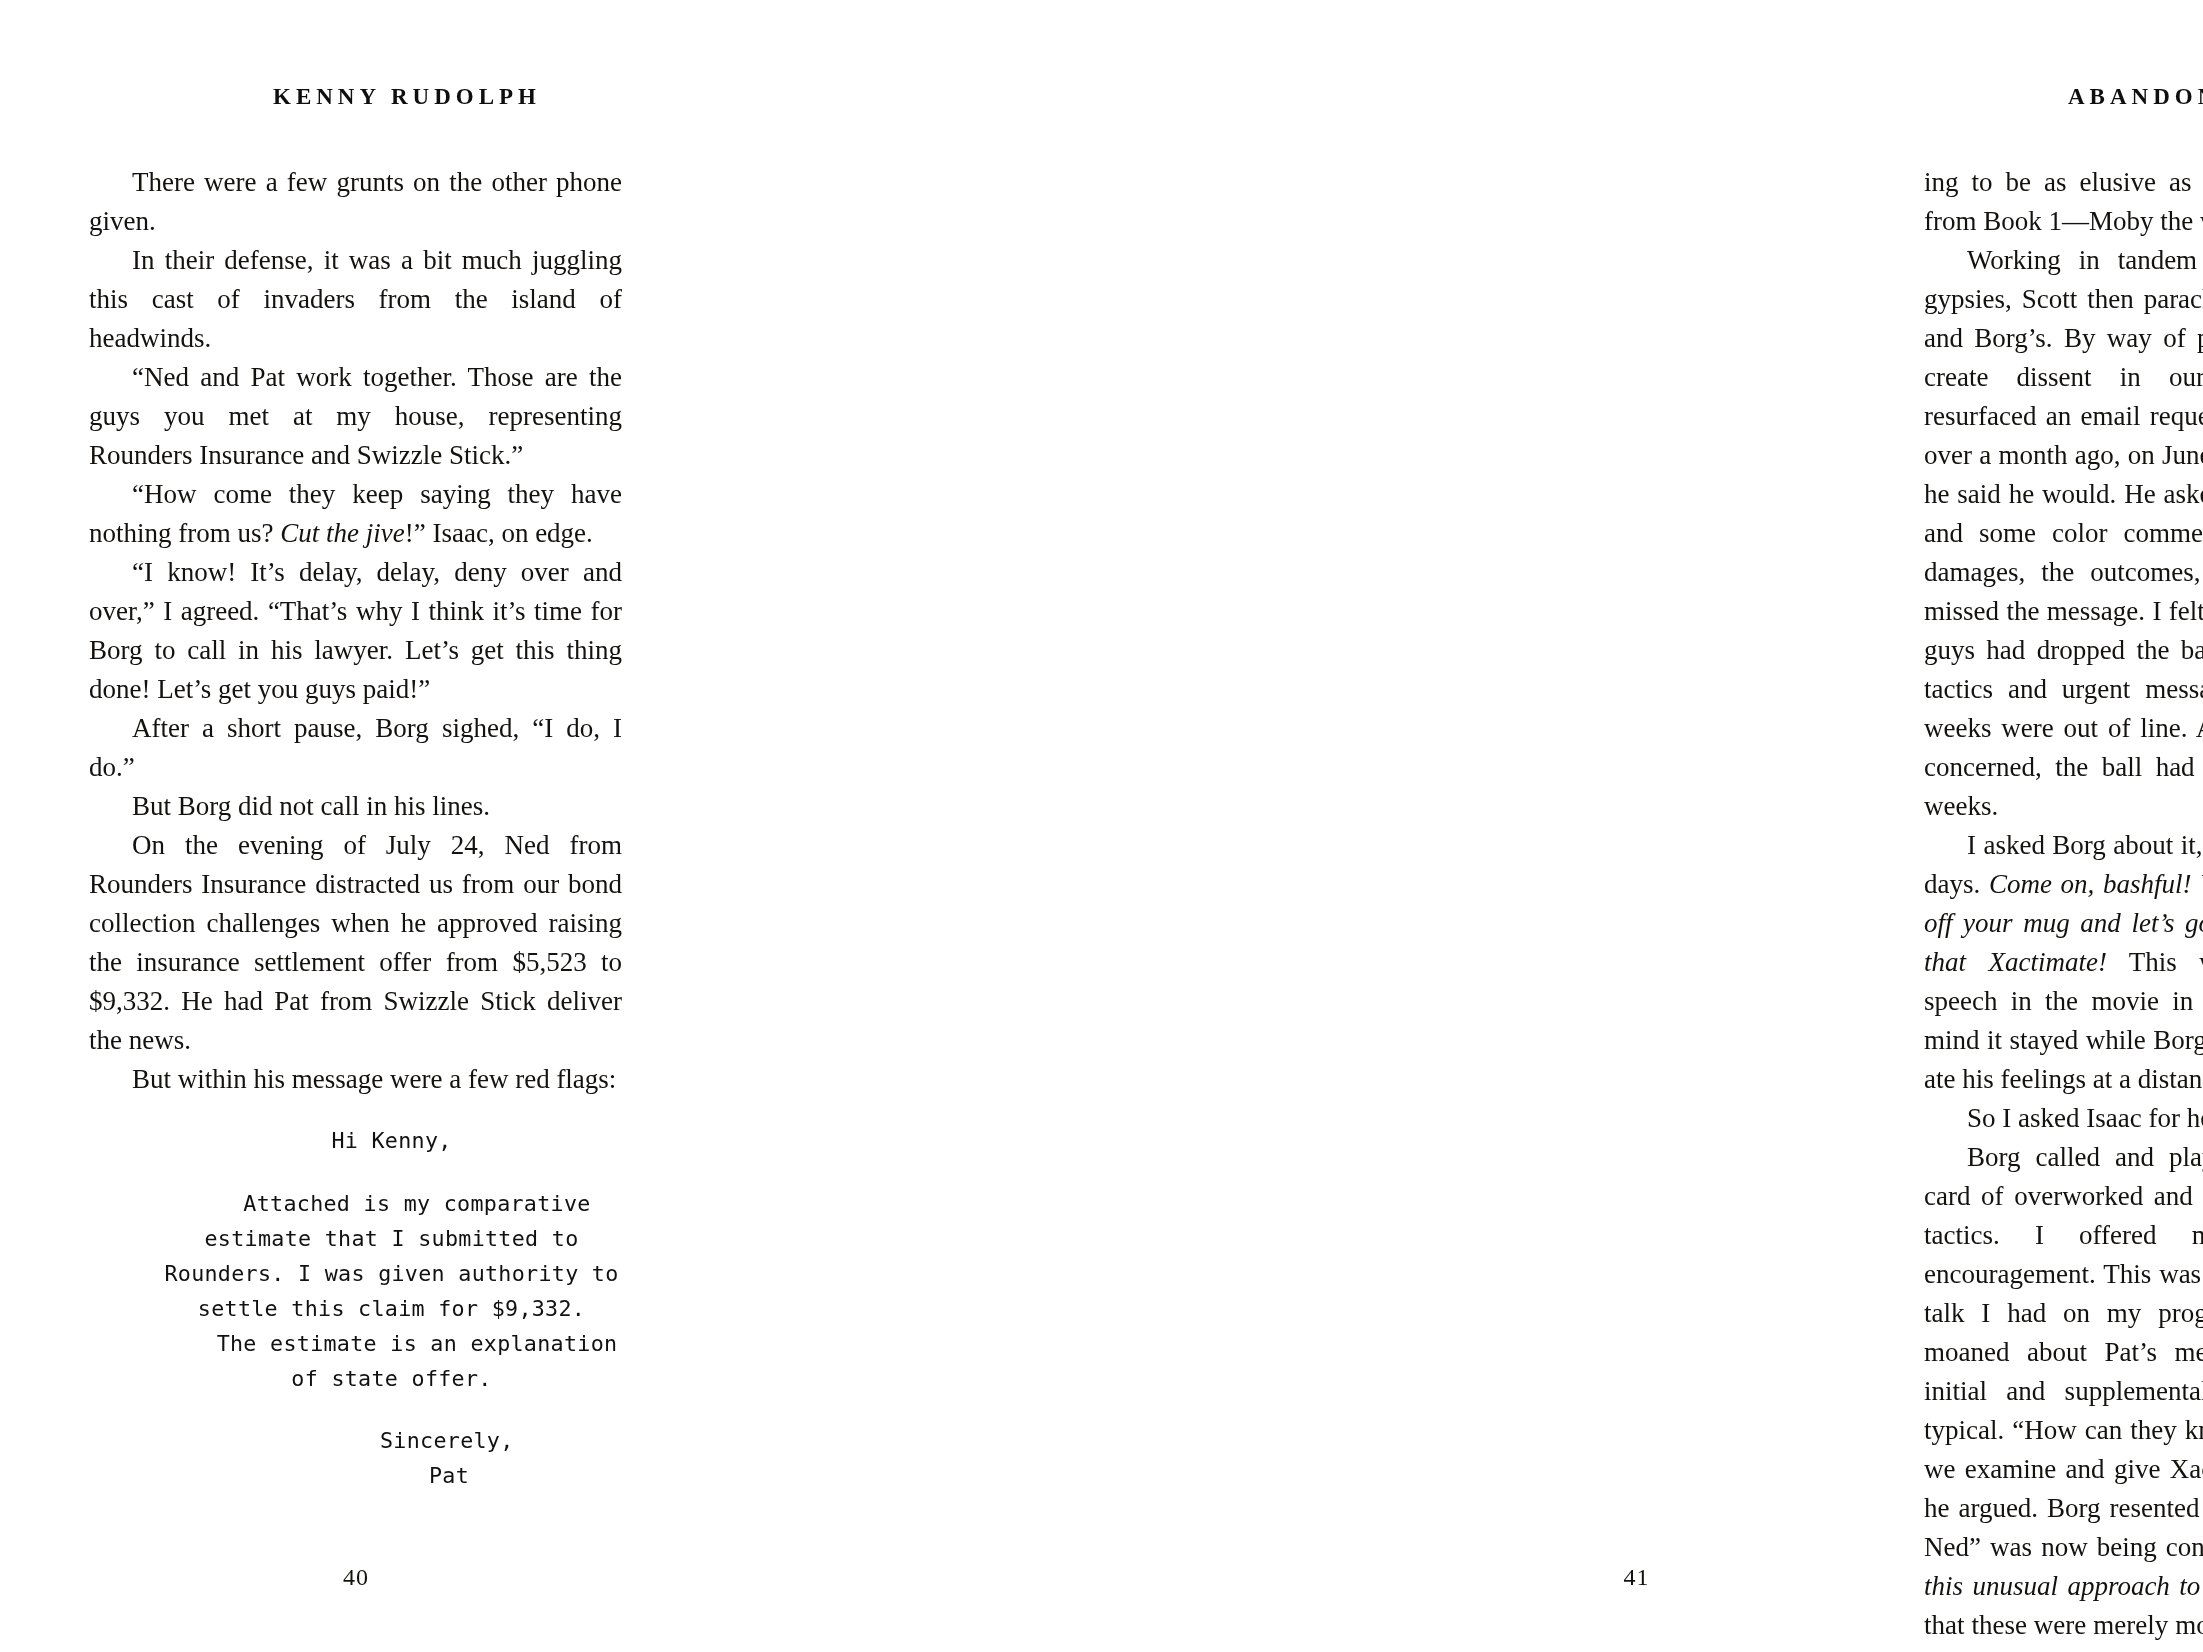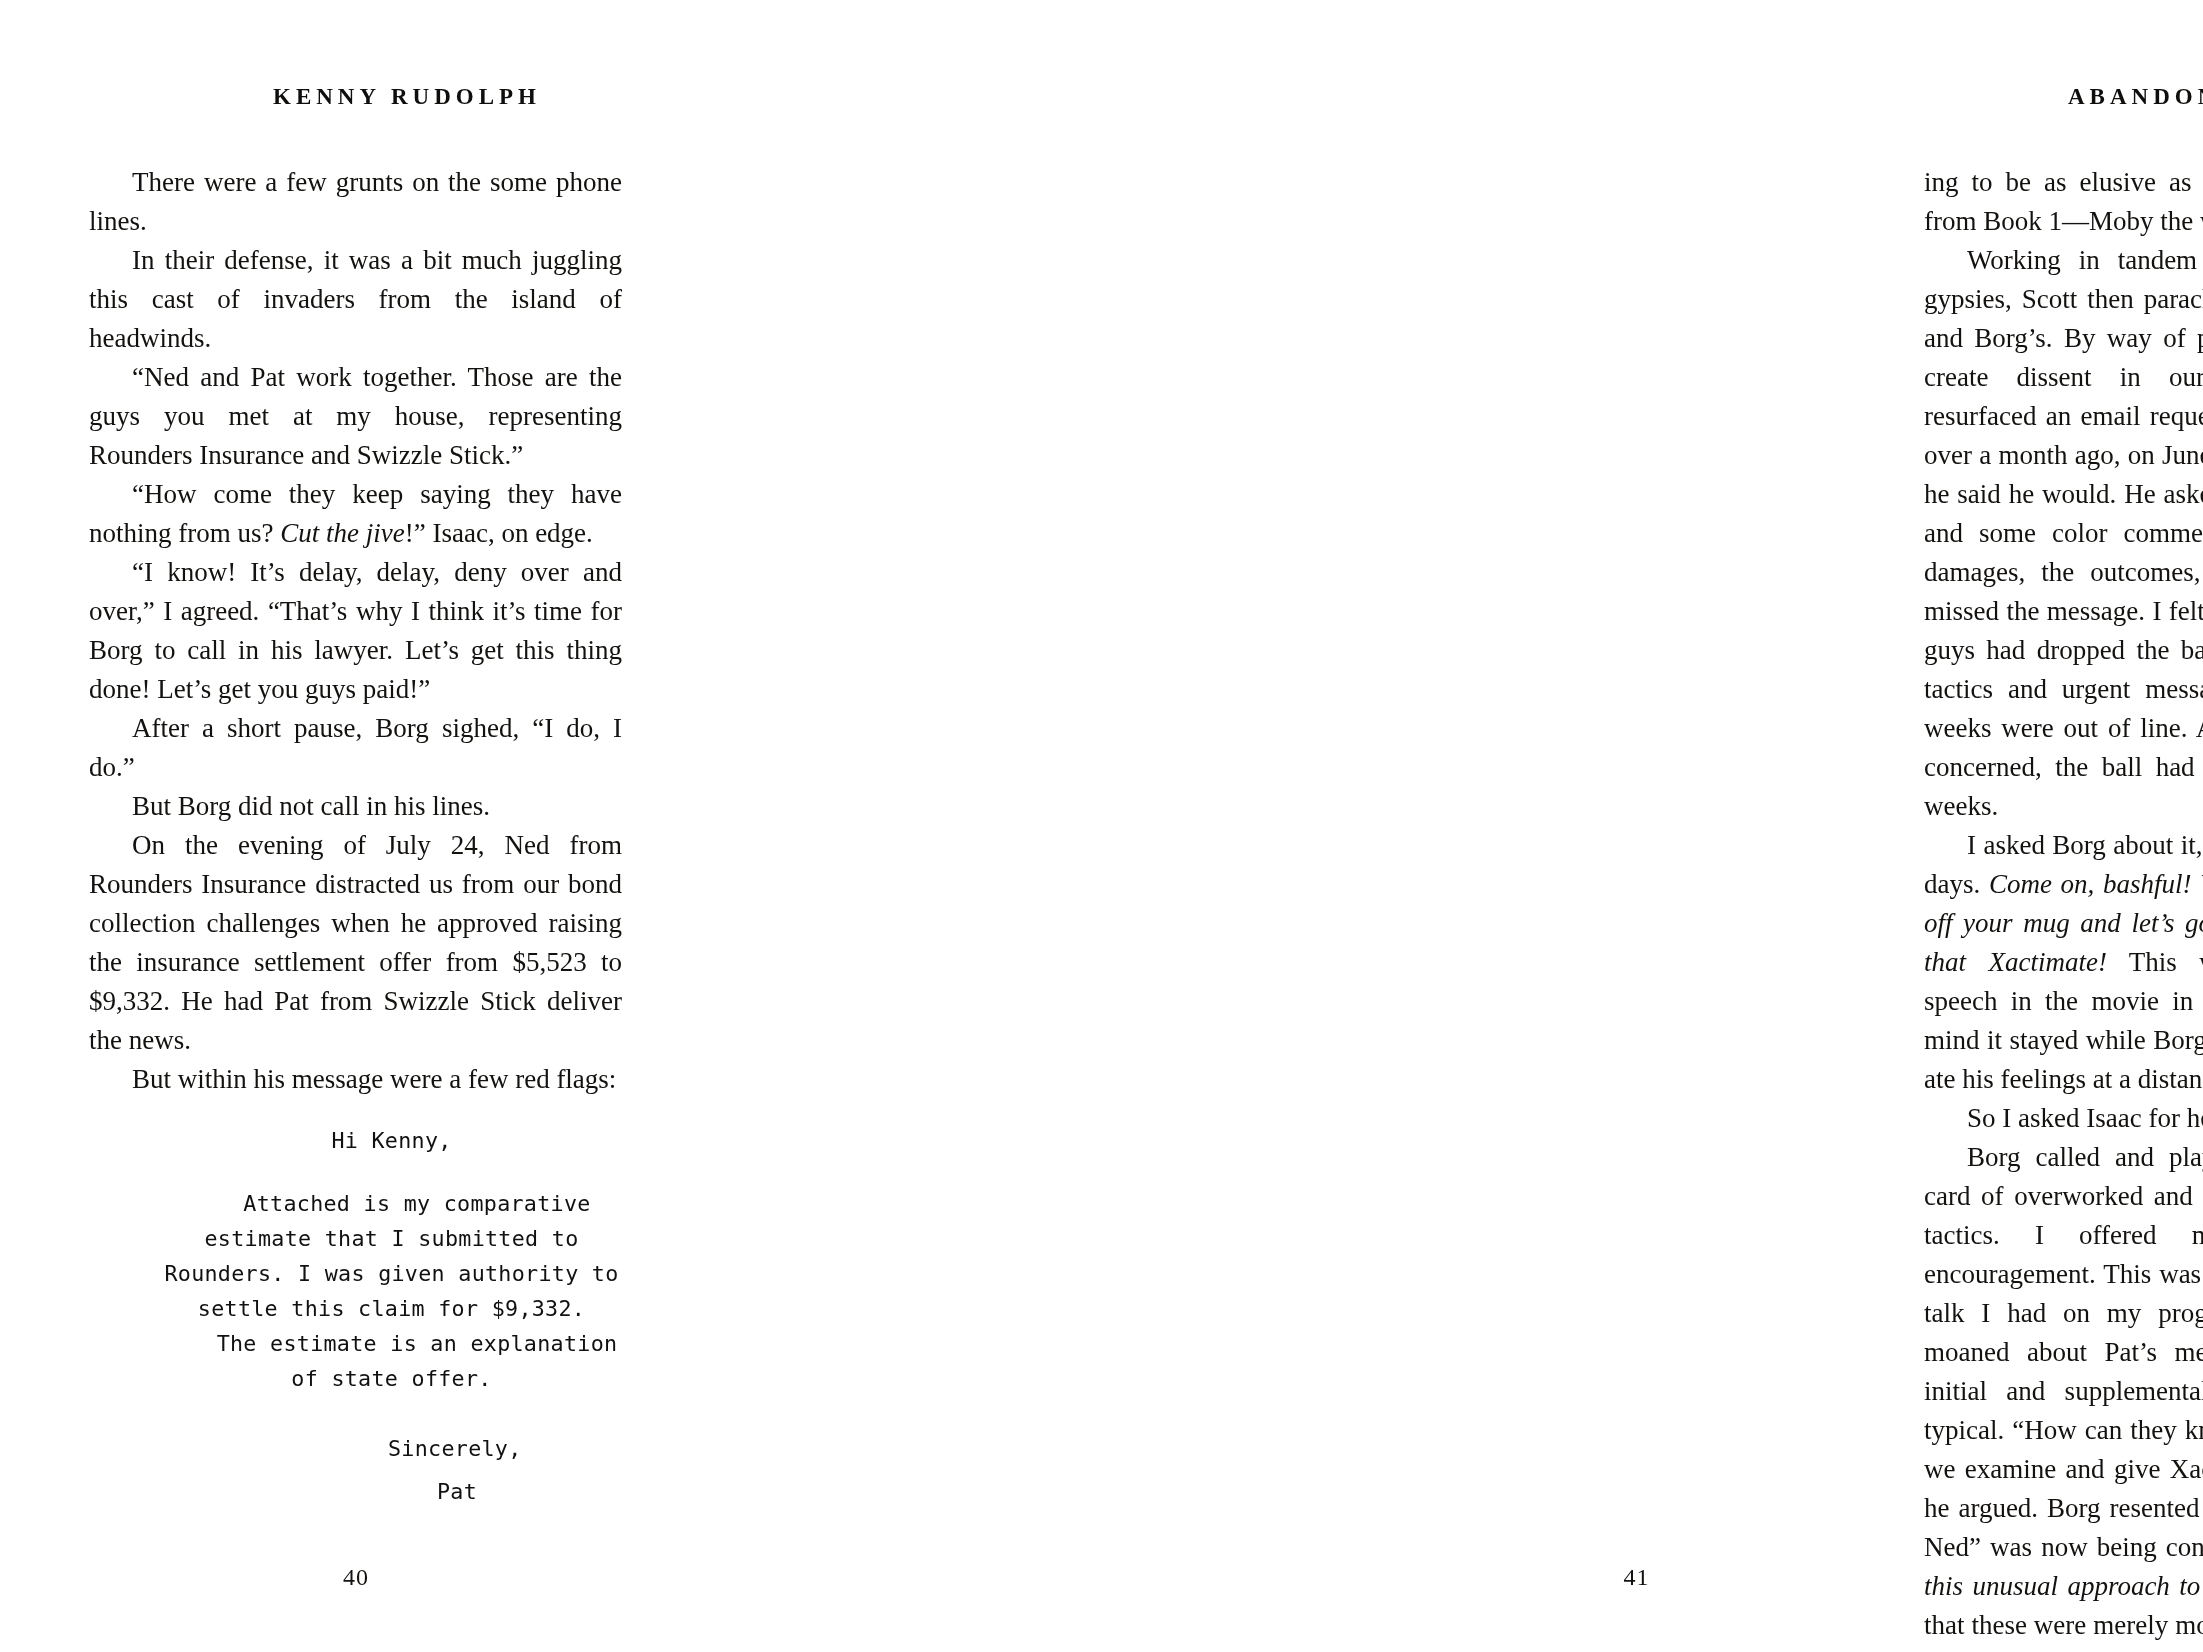--- a/index.html
+++ b/index.html
@@ -83,21 +83,21 @@
   }
   .letter .lp {
     margin: 0;
     text-indent: 0;
     white-space: pre-wrap;
     text-align: center;
   }
   .letter .lp.indent { text-indent: 51px; }
   .letter .gap { height: 27.5px; }
   .letter .sign {
-    margin: 8px;
+    margin: 0;
     text-indent: 0;
     padding-left: 219px;
     white-space: pre;
   }
   .letter .sign.name { padding-left: 268px; }
 
   
   .folio {
     position: absolute;
     bottom: 62px;
@@ -114,21 +114,21 @@
 <body>
 
 <div class="spread">
 
   <div class="page page-left">
 
     <div class="running-head">KENNY RUDOLPH</div>
 
     <div class="textblock">
       <div id="left-paras">
-          <p>There were a few grunts on the some phone lines.</p>
+          <p>There were a few grunts on the other phone given.</p>
           <p>In their defense, it was a bit much juggling this cast of invaders from the island of headwinds.</p>
           <p>“Ned and Pat work together. Those are the guys you met at my house, representing Rounders Insurance and Swizzle Stick.”</p>
           <p>“How come they keep saying they have nothing from us? <i>Cut the jive</i>!” Isaac, on edge.</p>
           <p>“I know! It’s delay, delay, deny over and over,” I agreed. “That’s why I think it’s time for Borg to call in his lawyer. Let’s get this thing done! Let’s get you guys paid!”</p>
           <p>After a short pause, Borg sighed, “I do, I do.”</p>
           <p>But Borg did not call in his lines.</p>
           <p>On the evening of July 24, Ned from Rounders Insurance dis­tracted us from our bond collection challenges when he approved raising the insurance settlement offer from $5,523 to $9,332. He had Pat from Swizzle Stick deliver the news.</p>
           <p>But within his message were a few red flags:</p>
         </div>
 

